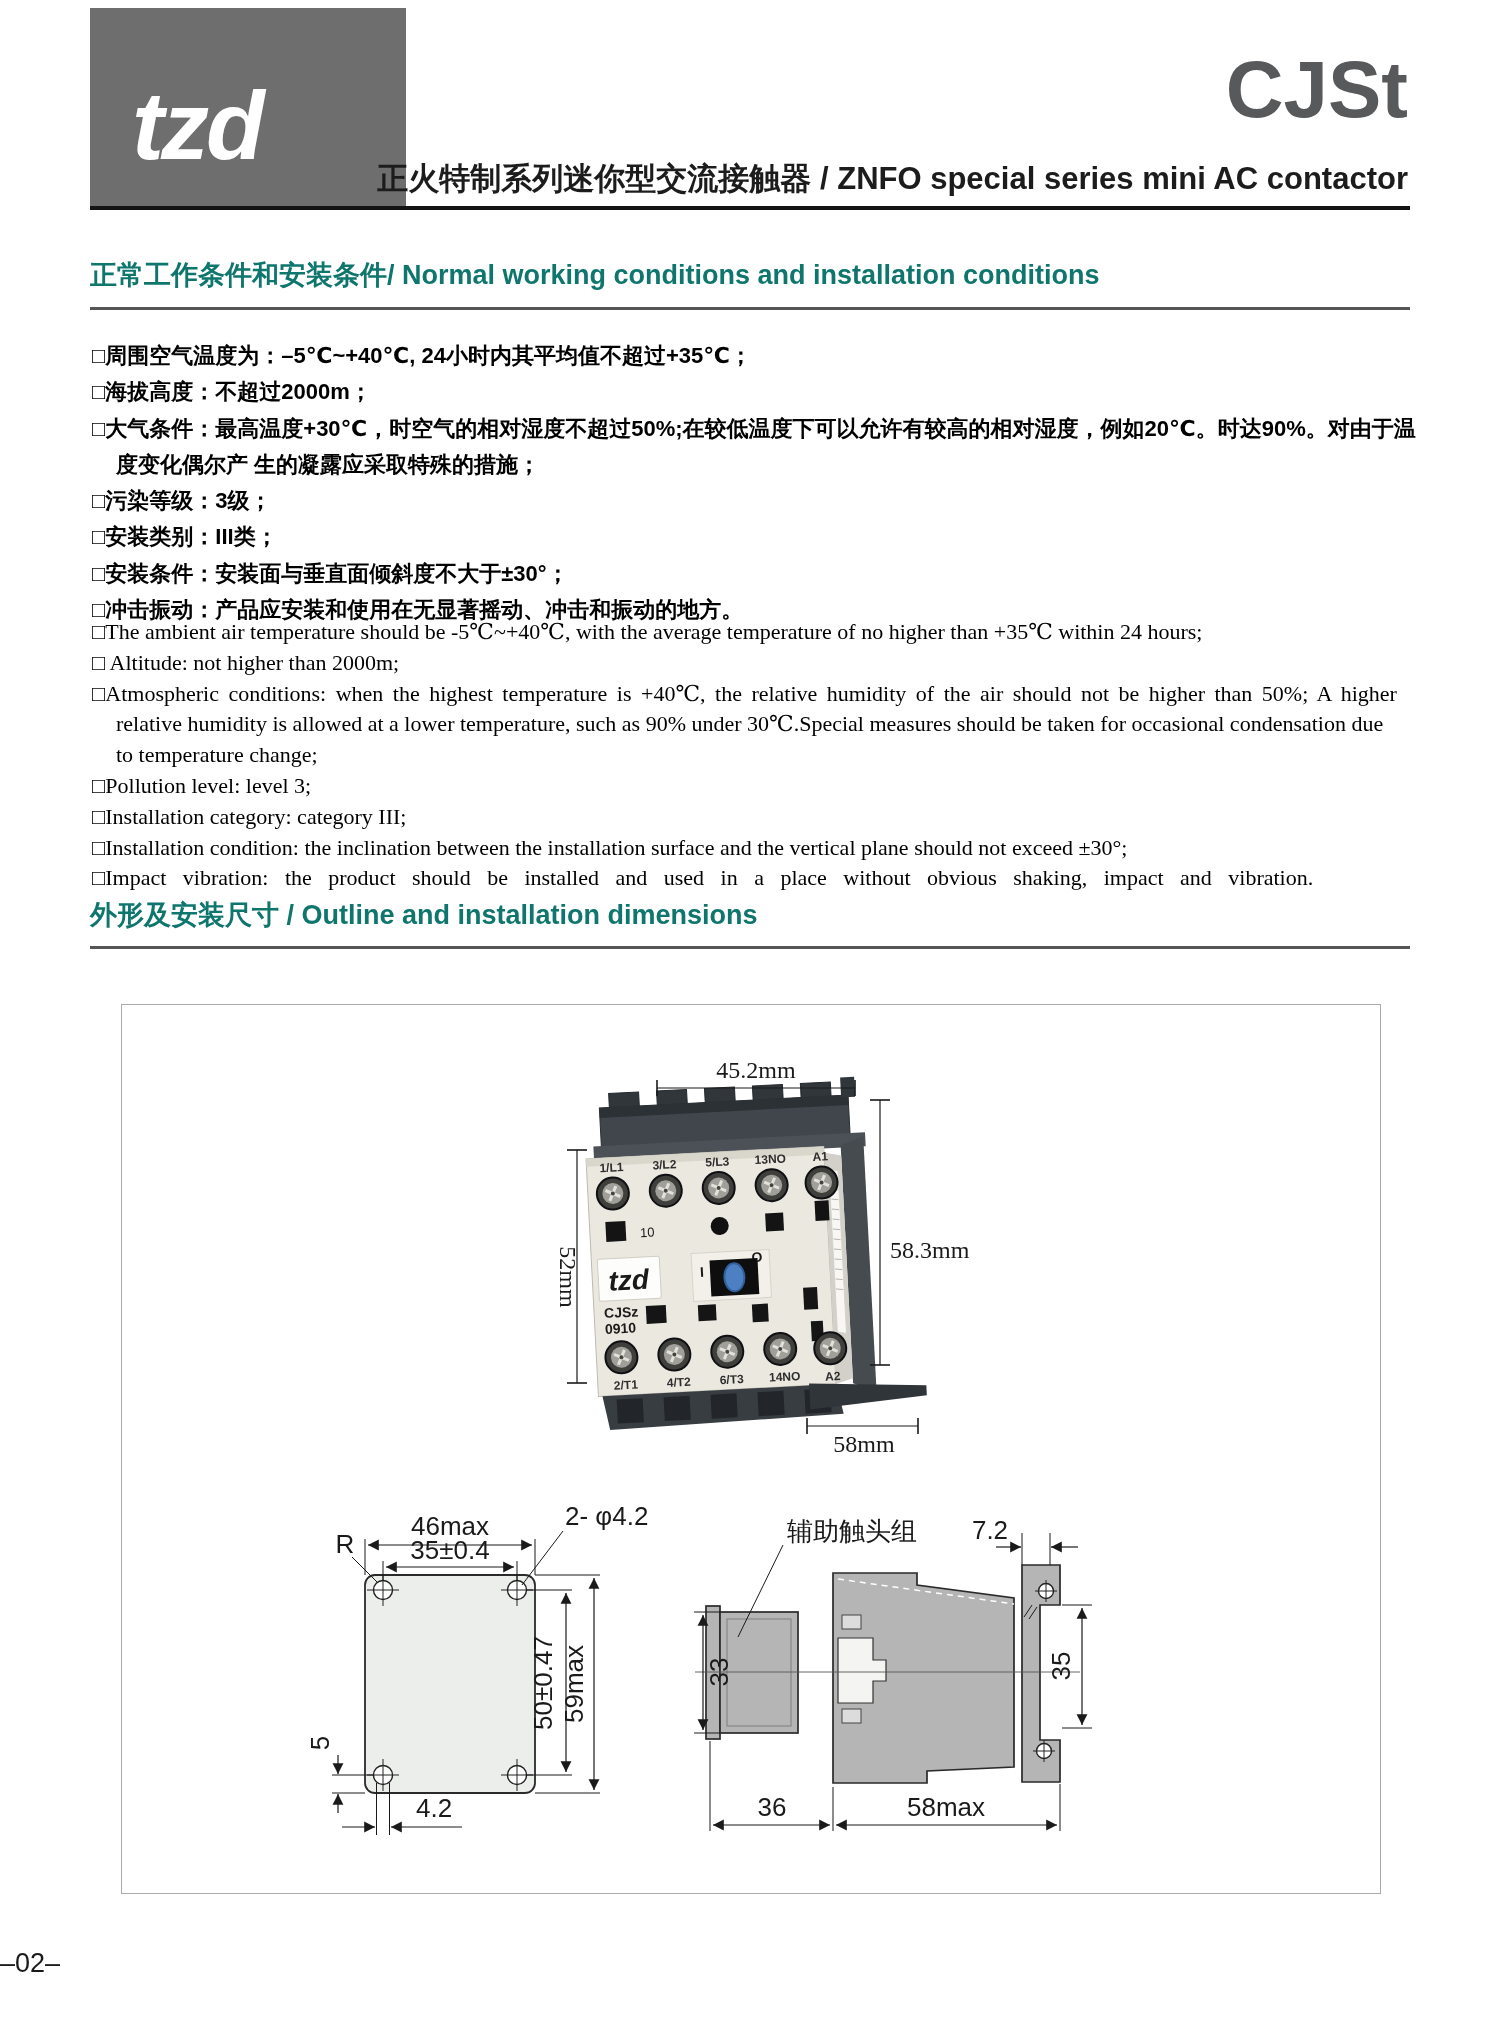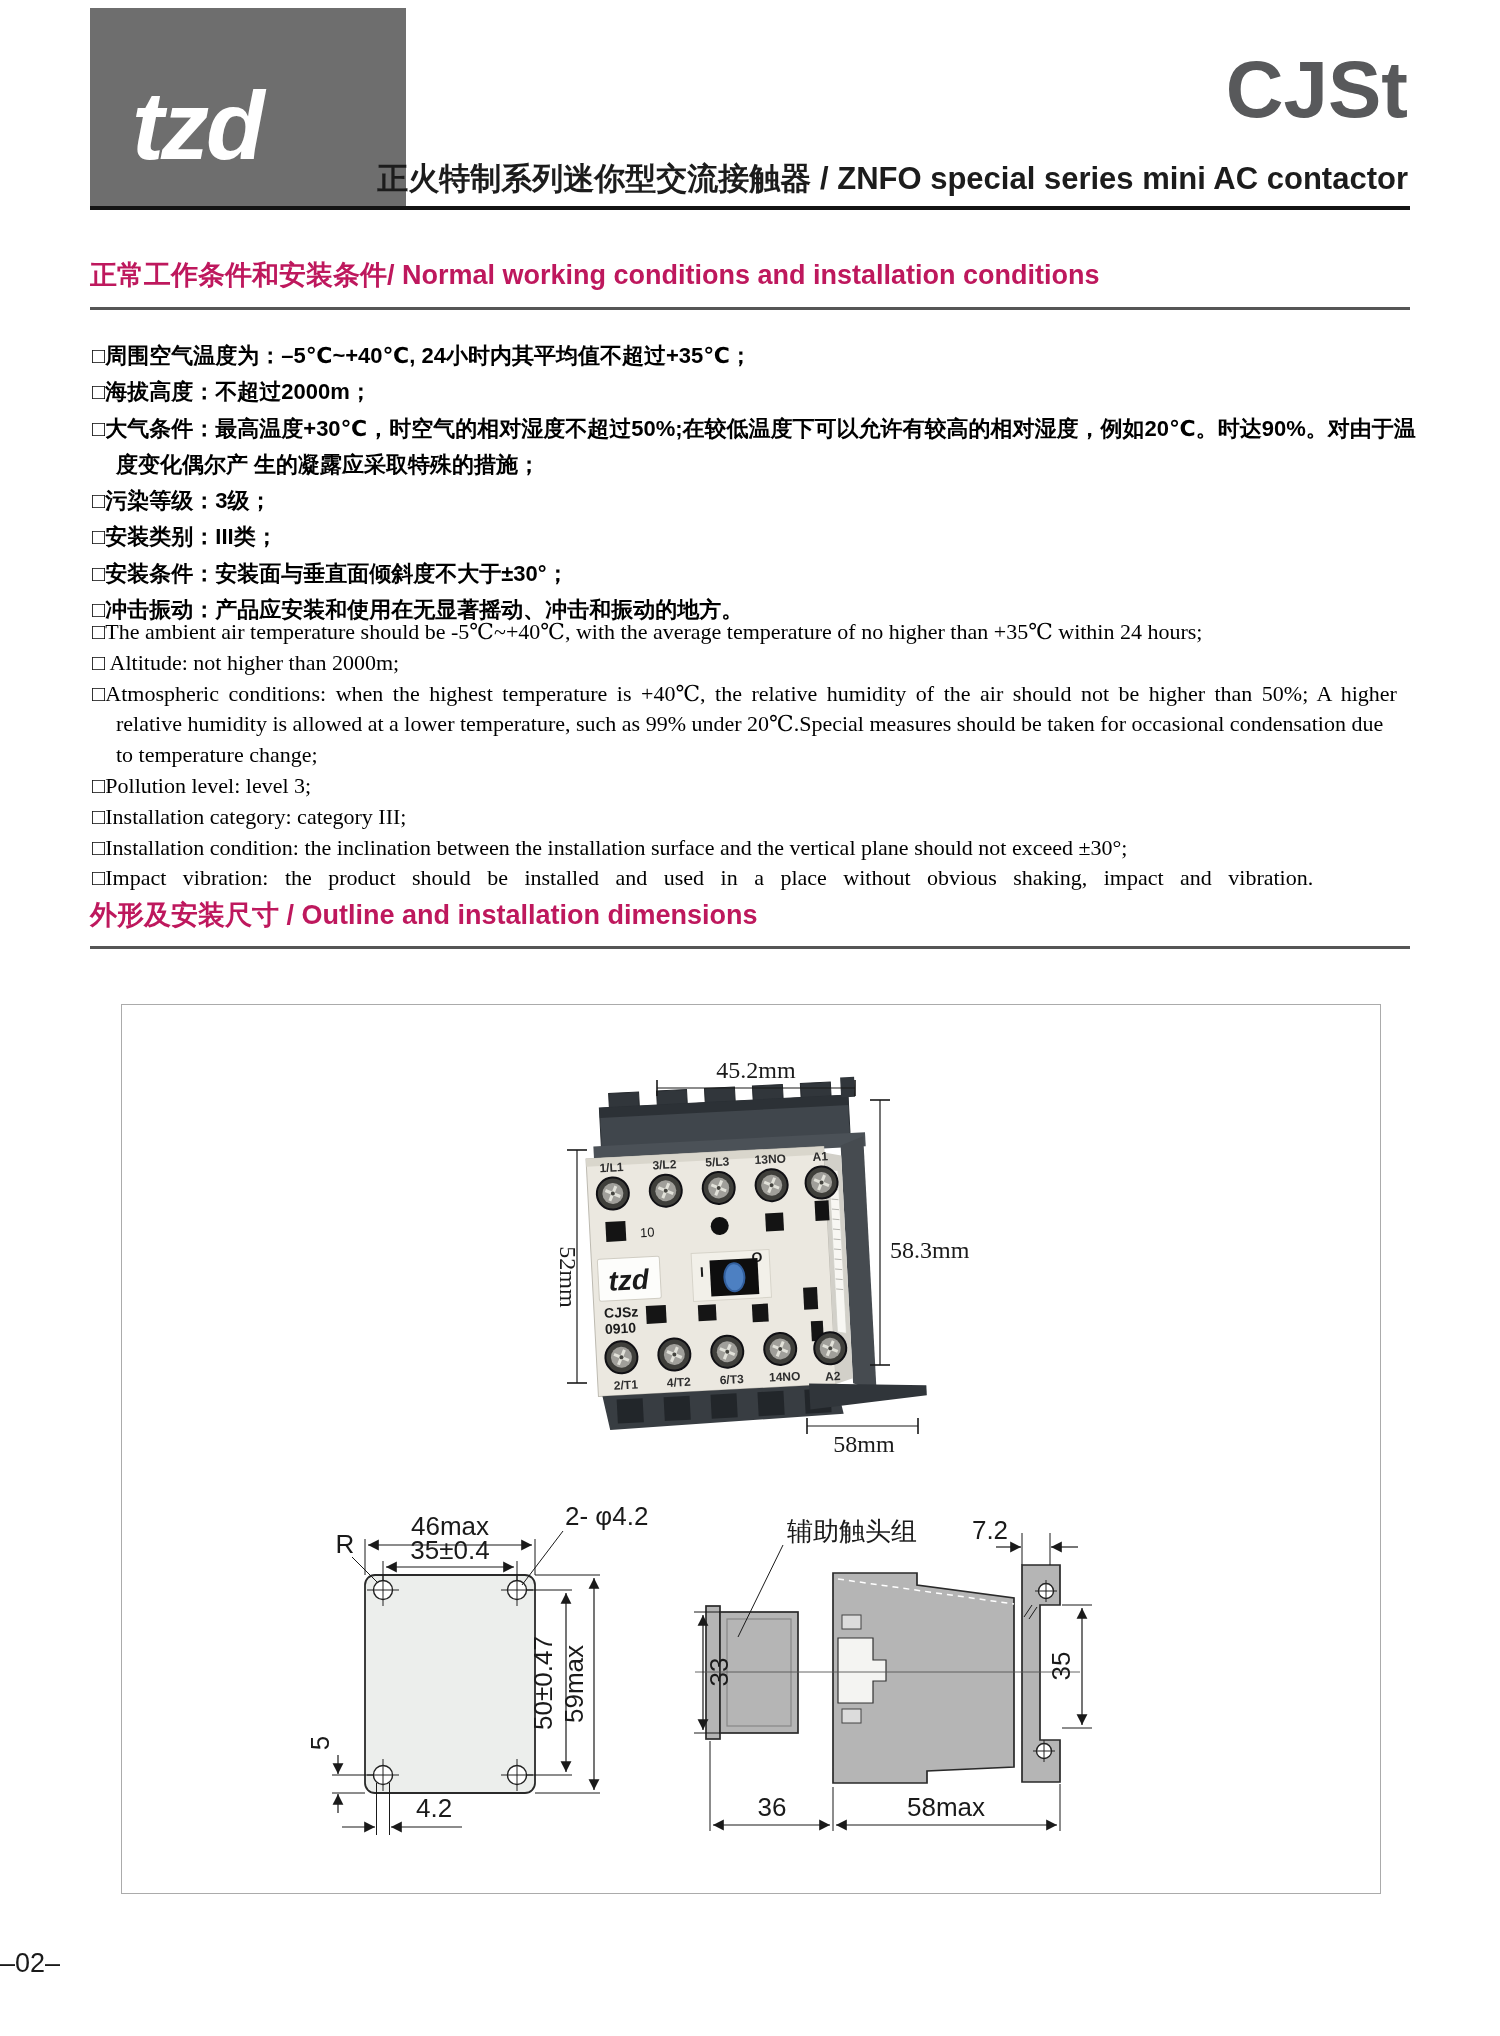--- a/index.html
+++ b/index.html
@@ -8,21 +8,21 @@
 
   
   .logo-box{position:absolute;left:90px;top:8px;width:316px;height:198px;background:#6e6e6e;}
   .logo-text{position:absolute;left:42px;top:70px;color:#fff;font-style:italic;font-weight:bold;
              font-size:96px;line-height:1;letter-spacing:-3px;}
   .product-code{position:absolute;top:50px;right:92px;font-size:80px;font-weight:bold;color:#58595b;line-height:1;}
   .subtitle{position:absolute;top:158px;right:92px;font-size:31px;font-weight:bold;color:#1c1c1c;white-space:nowrap;}
   .header-rule{position:absolute;left:90px;top:206px;width:1320px;height:4px;background:#141414;}
 
   
-  .sec-heading{position:absolute;left:90px;font-size:27px;line-height:1.15;font-weight:bold;color:#be185d;white-space:nowrap;}
+  .sec-heading{position:absolute;left:90px;font-size:27px;line-height:1.15;font-weight:bold;color:#0f766e;white-space:nowrap;}
   #wc-heading{top:260px;}
   .sec-rule{position:absolute;left:90px;width:1320px;height:3px;background:#565656;}
   #wc-rule{top:307px;}
   #dim-heading{top:900px;}
   #dim-rule{top:946px;}
 
   
   .zh-list{position:absolute;left:92px;top:338px;width:1340px;font-size:22px;line-height:36.3px;font-weight:600;color:#000;}
   .en-list{position:absolute;left:92px;top:598px;width:1340px;font-size:22px;line-height:30.8px;color:#000;
            font-family:"Liberation Serif","DejaVu Serif",serif;margin-top:19px;}
@@ -77,21 +77,21 @@
       <div class="line">□安装类别：III类；</div>
       <div class="line">□安装条件：安装面与垂直面倾斜度不大于±30°；</div>
       <div class="line">□冲击振动：产品应安装和使用在无显著摇动、冲击和振动的地方。</div>
     </div>
 
   <div class="en-list">
 
   <div class="line">□The ambient air temperature should be -5℃~+40℃, with the average temperature of no higher than +35℃ within 24 hours;</div>
       <div class="line">□ Altitude: not higher than 2000m;</div>
       <div class="line sp1">□Atmospheric conditions: when the highest temperature is +40℃, the relative humidity of the air should not be higher than 50%; A higher</div>
-      <div class="line ind">relative humidity is allowed at a lower temperature, such as 99% under 20℃.Special measures should be taken for occasional condensation due</div>
+      <div class="line ind">relative humidity is allowed at a lower temperature, such as 90% under 30℃.Special measures should be taken for occasional condensation due</div>
       <div class="line ind">to temperature change;</div>
       <div class="line">□Pollution level: level 3;</div>
       <div class="line">□Installation category: category III;</div>
       <div class="line">□Installation condition: the inclination between the installation surface and the vertical plane should not exceed ±30°;</div>
       <div class="line sp2">□Impact vibration: the product should be installed and used in a place without obvious shaking, impact and vibration.</div>
     </div>
 
   <div class="sec-heading" id="dim-heading">外形及安装尺寸 / Outline and installation dimensions</div>
   <div class="sec-rule" id="dim-rule"></div>
 

